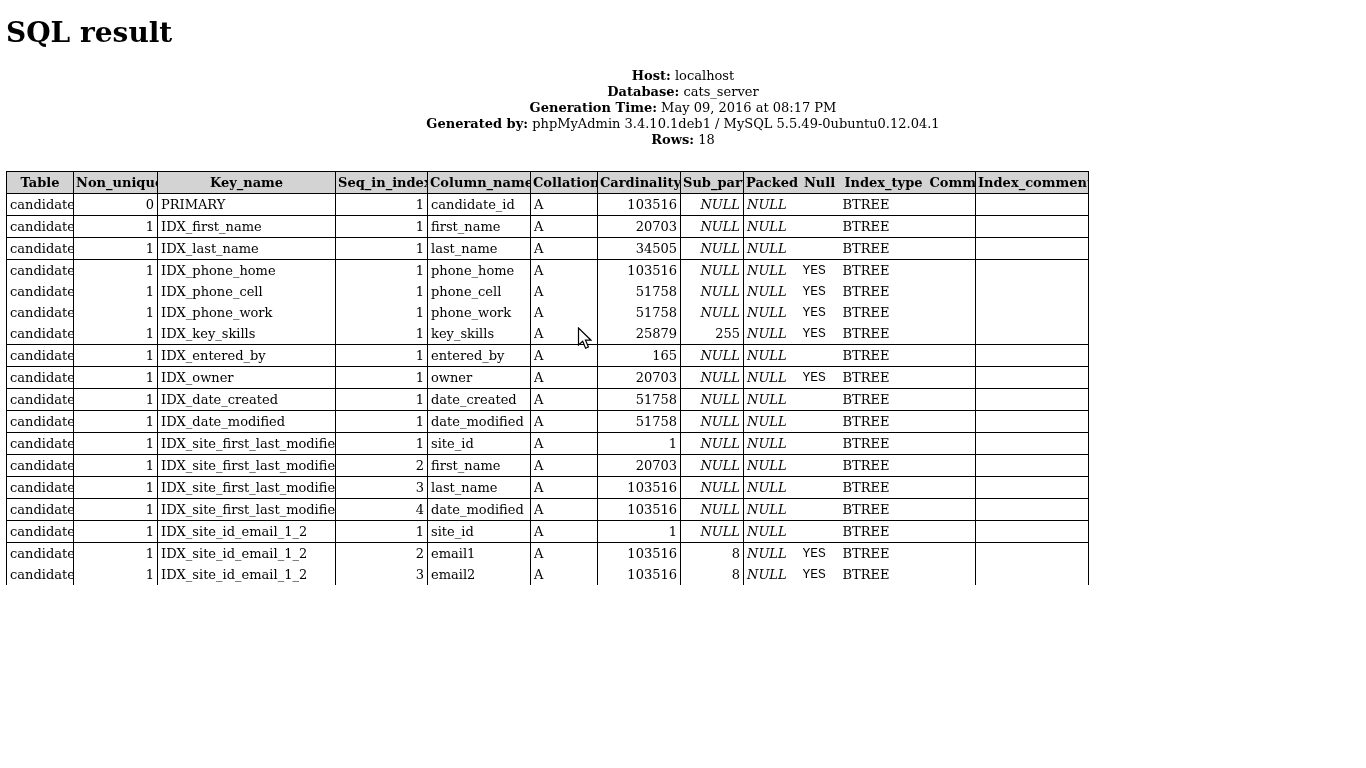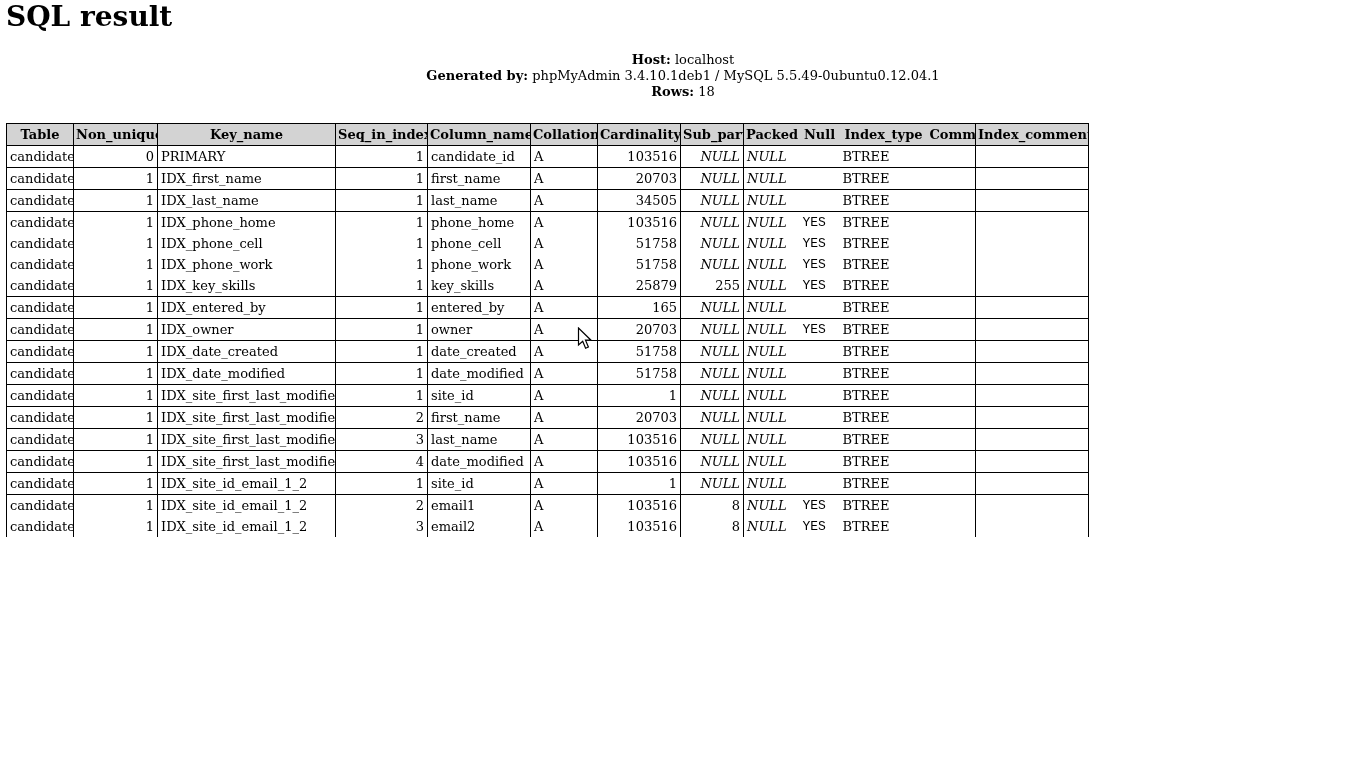--- a/index.html
+++ b/index.html
@@ -13,21 +13,21 @@
     position: relative;
     width: 1366px; height: 768px;
     overflow: hidden;
     background: #fff;
   }
   .page { padding: 0 6px; }
   h1.page-title {
     font-size: 28px;
     line-height: 30px;
     font-weight: bold;
-    margin: 2px 0 20px 0;
+    margin: 18px 0 20px 0;
   }
   .meta-block { font-size: 13px; line-height: 16px; text-align: center; }
   .meta-line b { font-weight: bold; }
   table.result {
     border-collapse: collapse;
     table-layout: fixed;
     margin-top: 23px;
     width: 1082px;
     font-size: 13px;
   }
@@ -73,20 +73,22 @@
 </style>
 </head>
 <body>
 
 <div class="viewport">
   <div class="page">
     <h1 class="page-title">SQL result</h1>
 
     <div class="meta-block">
         <div class="meta-line"><b>Host:</b><span> localhost</span></div>
+        <div class="meta-line"><b>Database:</b><span> cats_server</span></div>
+        <div class="meta-line"><b>Generation Time:</b><span> May 09, 2016 at 08:17 PM</span></div>
         <div class="meta-line"><b>Generated by:</b><span> phpMyAdmin 3.4.10.1deb1 / MySQL 5.5.49-0ubuntu0.12.04.1</span></div>
         <div class="meta-line"><b>Rows:</b><span> 18</span></div>
       </div>
 
     <table class="result">
       <colgroup>
           <col style="width: 67px;">
           <col style="width: 84px;">
           <col style="width: 178px;">
           <col style="width: 92px;">

